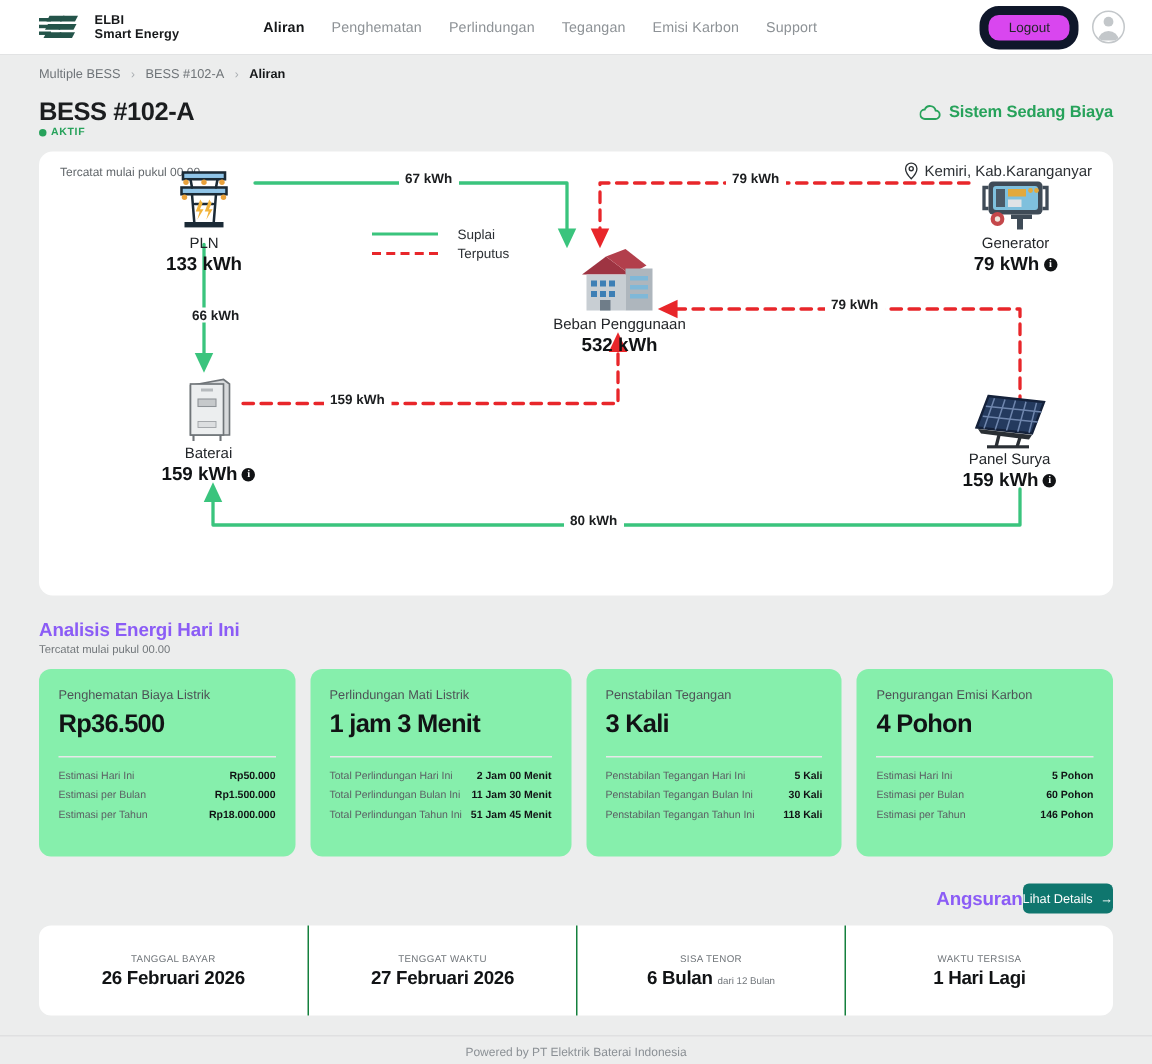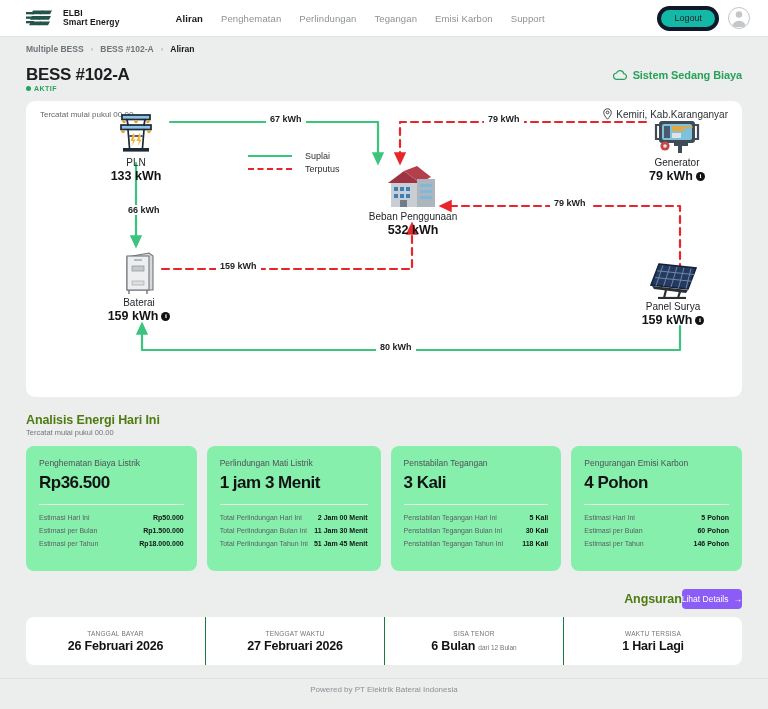--- a/index.html
+++ b/index.html
@@ -31,36 +31,36 @@
     margin-left: 56px;
   }
   .nav-link {
     font-size: 9.5px; color: #8d9296; letter-spacing: .1px;
     cursor: pointer; white-space: nowrap;
   }
   .nav-link.active { color: #16181a; font-weight: 700; }
 
   .nav-right { margin-left: auto; display: flex; align-items: center; gap: 9px; }
   .logout-btn {
-    border: 4px solid #0f172a; border-radius: 13px;
+    border: 6px solid #0f172a; border-radius: 13px;
     padding: 4px 13px; font-size: 9px; color: #23262a;
-    background: #14b8a6; cursor: pointer; line-height: 1;
+    background: #d946ef; cursor: pointer; line-height: 1;
   }
   .avatar {
     width: 22px; height: 22px; border-radius: 50%;
     border: 1px solid #c3c7ca; background: #fff;
     display: flex; align-items: flex-end; justify-content: center; overflow: hidden;
   }
 
   
   .breadcrumb {
     height: 24px; display: flex; align-items: center; gap: 7px;
     padding: 0 26px; font-size: 8.5px; color: #6f7478;
   }
-  .crumb { cursor: pointer; white-space: nowrap; font-weight: bold; }
+  .crumb { cursor: pointer; white-space: nowrap; }
   .crumb.current { color: #16181a; font-weight: 700; cursor: default; }
   .crumb-sep { color: #a9adb1; font-size: 8px; }
 
   
   .page-head {
     padding: 4px 26px 0 26px;
     display: flex; align-items: flex-start; justify-content: space-between;
   }
   .page-title { font-size: 17px; font-weight: 700; letter-spacing: -.3px; line-height: 19px; }
   .status-row { display: flex; align-items: center; gap: 3px; margin-top: 1px; }
@@ -113,21 +113,21 @@
 
   .legend { position: absolute; left: 222px; top: 48px; }
   .legend-row { display: flex; align-items: center; gap: 13px; height: 13px; }
   .legend-swatch { width: 44px; height: 0; }
   .legend-solid { border-top: 2.2px solid #3ac47d; }
   .legend-dash  { border-top: 2.2px dashed #e8262a; }
   .legend-text { font-size: 9px; color: #2c3034; }
 
   
   .section-head { padding: 16px 26px 0 26px; }
-  .section-title { font-size: 12.5px; font-weight: 700; color: #4d7c0f; letter-spacing: -.1px; }
+  .section-title { font-size: 12.5px; font-weight: 700; color: #8b5cf6; letter-spacing: -.1px; }
   .section-sub { font-size: 7.5px; color: #72777b; margin-top: 1px; }
 
   .cards {
     display: grid; grid-template-columns: repeat(4, 1fr); gap: 10px;
     padding: 9px 26px 0 26px;
   }
   .card { background: #86efac; border-radius: 8px; padding: 12px 13px 11px 13px; min-height: 125px; }
   .card-label { font-size: 8.5px; color: #4d5256; }
   .card-value { font-size: 17px; font-weight: 700; letter-spacing: -.5px; margin-top: 5px; color: #111315; }
   .card-div { height: 1px; background: #e7e8e9; margin: 11px 0 9px 0; }
@@ -138,27 +138,27 @@
   .stat:last-child { margin-bottom: 0; }
   .stat-k { color: #5b6064; white-space: nowrap; }
   .stat-v { color: #111315; font-weight: 700; white-space: nowrap; }
 
   
   .ang-head {
     padding: 18px 26px 0 26px;
     display: flex; align-items: center; justify-content: flex-end;
   }
   .detail-btn {
-    background: #8b5cf6; color: #fff; border: none; border-radius: 4px;
+    background: #0f766e; color: #fff; border: none; border-radius: 4px;
     font-size: 8.5px; padding: 5px 0; cursor: pointer;
     display: flex; align-items: center; gap: 5px;
   }
   .ang-card {
     margin: 8px 26px 0 26px; background: #fff; border-radius: 8px;
-    height: 48px; display: grid; grid-template-columns: repeat(4, 1fr);
+    height: 60px; display: grid; grid-template-columns: repeat(4, 1fr);
   }
   .ang-cell {
     display: flex; flex-direction: column; align-items: center; justify-content: center;
     border-left: 1px solid #15803d; gap: 2px;
   }
   .ang-cell:first-child { border-left: none; }
   .ang-k { font-size: 6.5px; color: #70757a; letter-spacing: .25px; }
   .ang-v { font-size: 12.5px; font-weight: 700; color: #111315; letter-spacing: -.2px; }
   .ang-v small { font-size: 6.5px; font-weight: 400; color: #70757a; letter-spacing: 0; }
 

